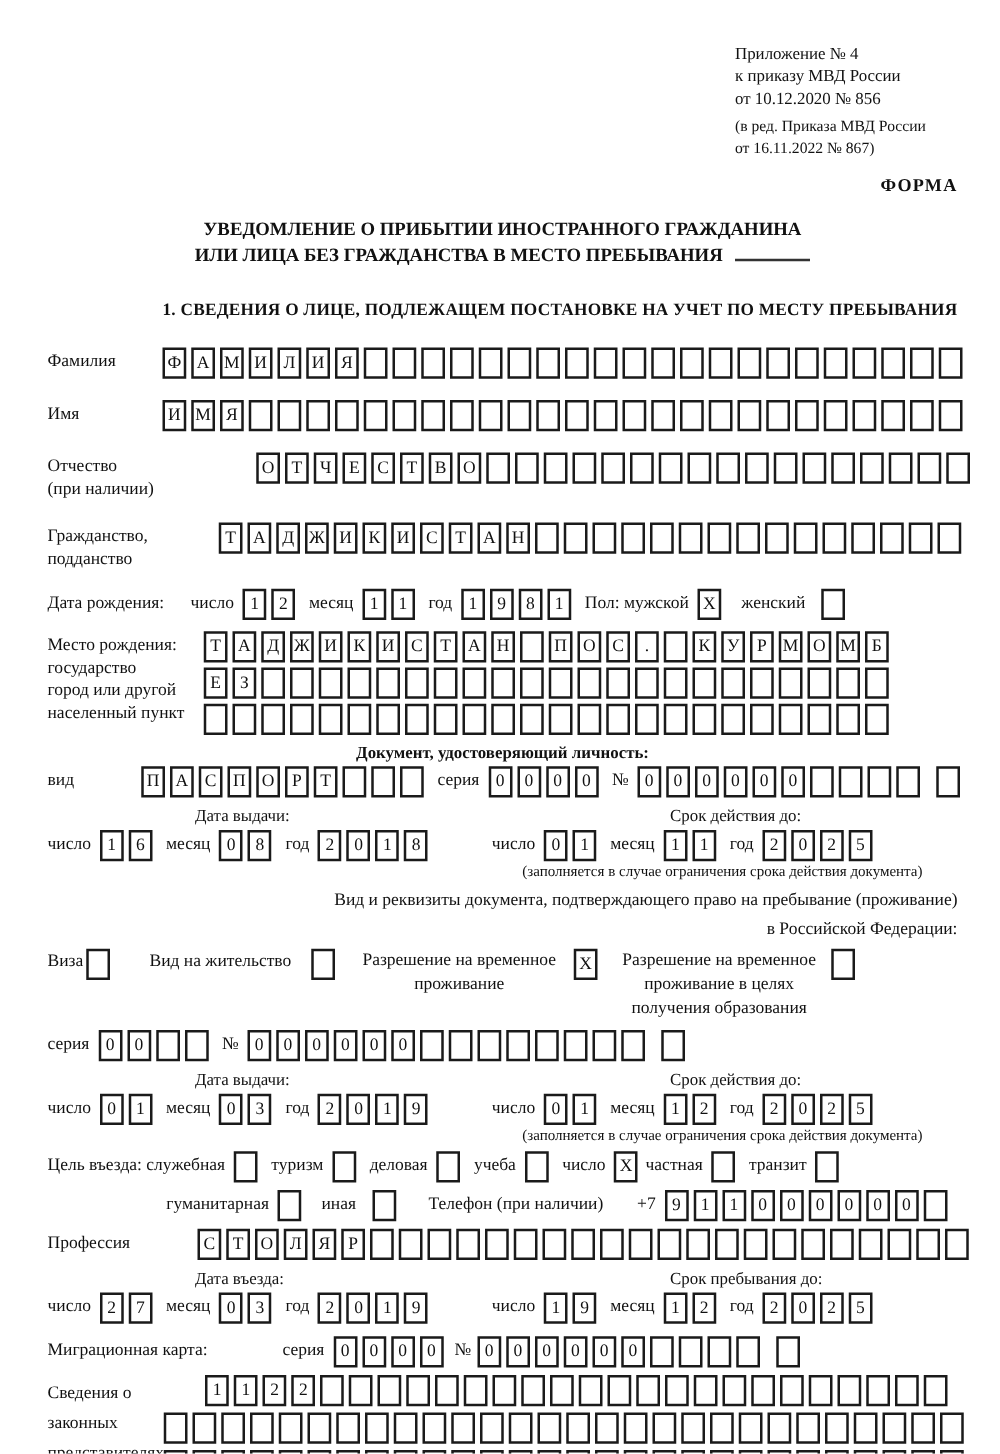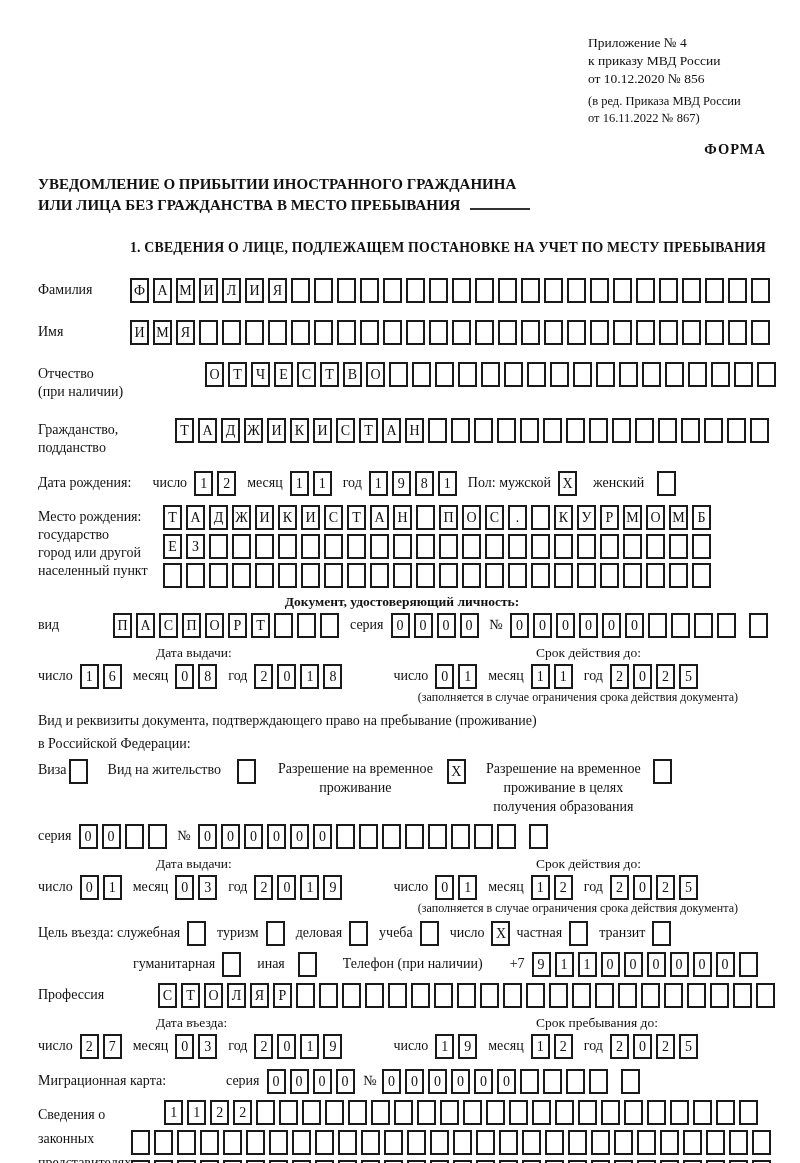--- a/index.html
+++ b/index.html
@@ -1,40 +1,40 @@
 <!DOCTYPE html>
 <html><head>
 <meta charset="utf-8">
 <style>
   html,body{margin:0;padding:0;background:#fff;}
   body{width:800px;height:1163px;font-family:"Liberation Serif",serif;color:#111;}
   .page{position:relative;width:800px;height:1163px;box-sizing:border-box;padding:34px 34px 0 38px;overflow:hidden;background:#fff;}
   .hdr{width:178px;margin-left:auto;font-size:13.5px;line-height:18px;}
   .hdr-sub{margin-top:5px;font-size:12.5px;line-height:17px;}
   .forma{text-align:right;font-weight:bold;font-size:14.5px;letter-spacing:1px;margin-top:14px;}
-  .title{font-weight:bold;font-size:15px;line-height:21px;margin-top:16px;}
+  .title{text-align:center;font-weight:bold;font-size:15px;line-height:21px;margin-top:16px;}
   .uline{display:inline-block;width:60px;border-bottom:2px solid #333;margin-left:10px;}
   .sec{font-weight:bold;font-size:13.8px;margin-top:24px;letter-spacing:.2px;text-align:right;}
   .row{display:flex;align-items:flex-start;margin-top:17px;}
   .cells{display:flex;flex:0 0 auto;}
   .cell{display:inline-flex;align-items:center;justify-content:center;flex:0 0 auto;
         width:19px;height:25px;box-sizing:border-box;border:2px solid #1a1a1a;margin-right:4px;
         font-size:14px;font-weight:500;background:#fff;}
   .cell-gap{margin-left:9px;}
   .lbl{font-size:14px;line-height:18px;padding-top:3px;}
   .ml{white-space:pre-line;}
   .w92{flex:0 0 92px;} .w167{flex:0 0 167px;} .w137{flex:0 0 137px;} .w125{flex:0 0 125px;}
   .w75{flex:0 0 75px;} .w120{flex:0 0 120px;} .w155{flex:0 0 158px;}
   .inl{font-size:14px;line-height:18px;padding-top:3px;margin:0 7px;white-space:nowrap;}
   .inl-l{margin-left:0;}
   .center-b{text-align:center;font-weight:bold;font-size:13.5px;margin-top:8px;}
   .chead{position:relative;height:17px;font-size:13.5px;margin-top:7px;}
   .chead .h1{position:absolute;left:118px;} .chead .h2{position:absolute;left:498px;}
   .note{font-size:12px;text-align:right;padding-right:28px;margin-top:1px;}
-  .intro{font-size:14px;margin-top:8px;}
+  .intro{font-size:14px;margin-top:8px;text-align:right;}
   .opt{display:flex;align-items:flex-start;margin-left:10px;}
   .opt .olbl{font-size:14px;padding-top:3px;margin-right:7px;white-space:nowrap;}
   .optcol{text-align:center;font-size:14px;line-height:19px;}
   .spacer40{width:40px;}
 </style>
 </head>
 <body>
 
 <div class="page">
 
@@ -393,21 +393,21 @@
   <div class="intro">Вид и реквизиты документа, подтверждающего право на пребывание (проживание)</div>
   <div class="intro" style="margin-top:7px;">в Российской Федерации:</div>
 
   <div class="row" style="margin-top:7px;">
     <div class="opt" style="margin-left:0;">
       <span class="olbl" style="margin-right:2px;text-align:center;">Виза</span>
       <span class="cells">
           <span class="cell">&nbsp;</span>
         </span>
     </div>
-    <div class="opt" style="margin-left:16px;">
+    <div class="opt" style="margin-left:28px;">
       <span class="olbl" style="margin-right:16px;">Вид на жительство</span>
       <span class="cells">
           <span class="cell">&nbsp;</span>
         </span>
     </div>
     <div class="opt" style="margin-left:18px;">
       <span class="optcol ml" style="margin-right:14px;">Разрешение на временное
 проживание</span>
       <span class="cells">
           <span class="cell">X</span>

